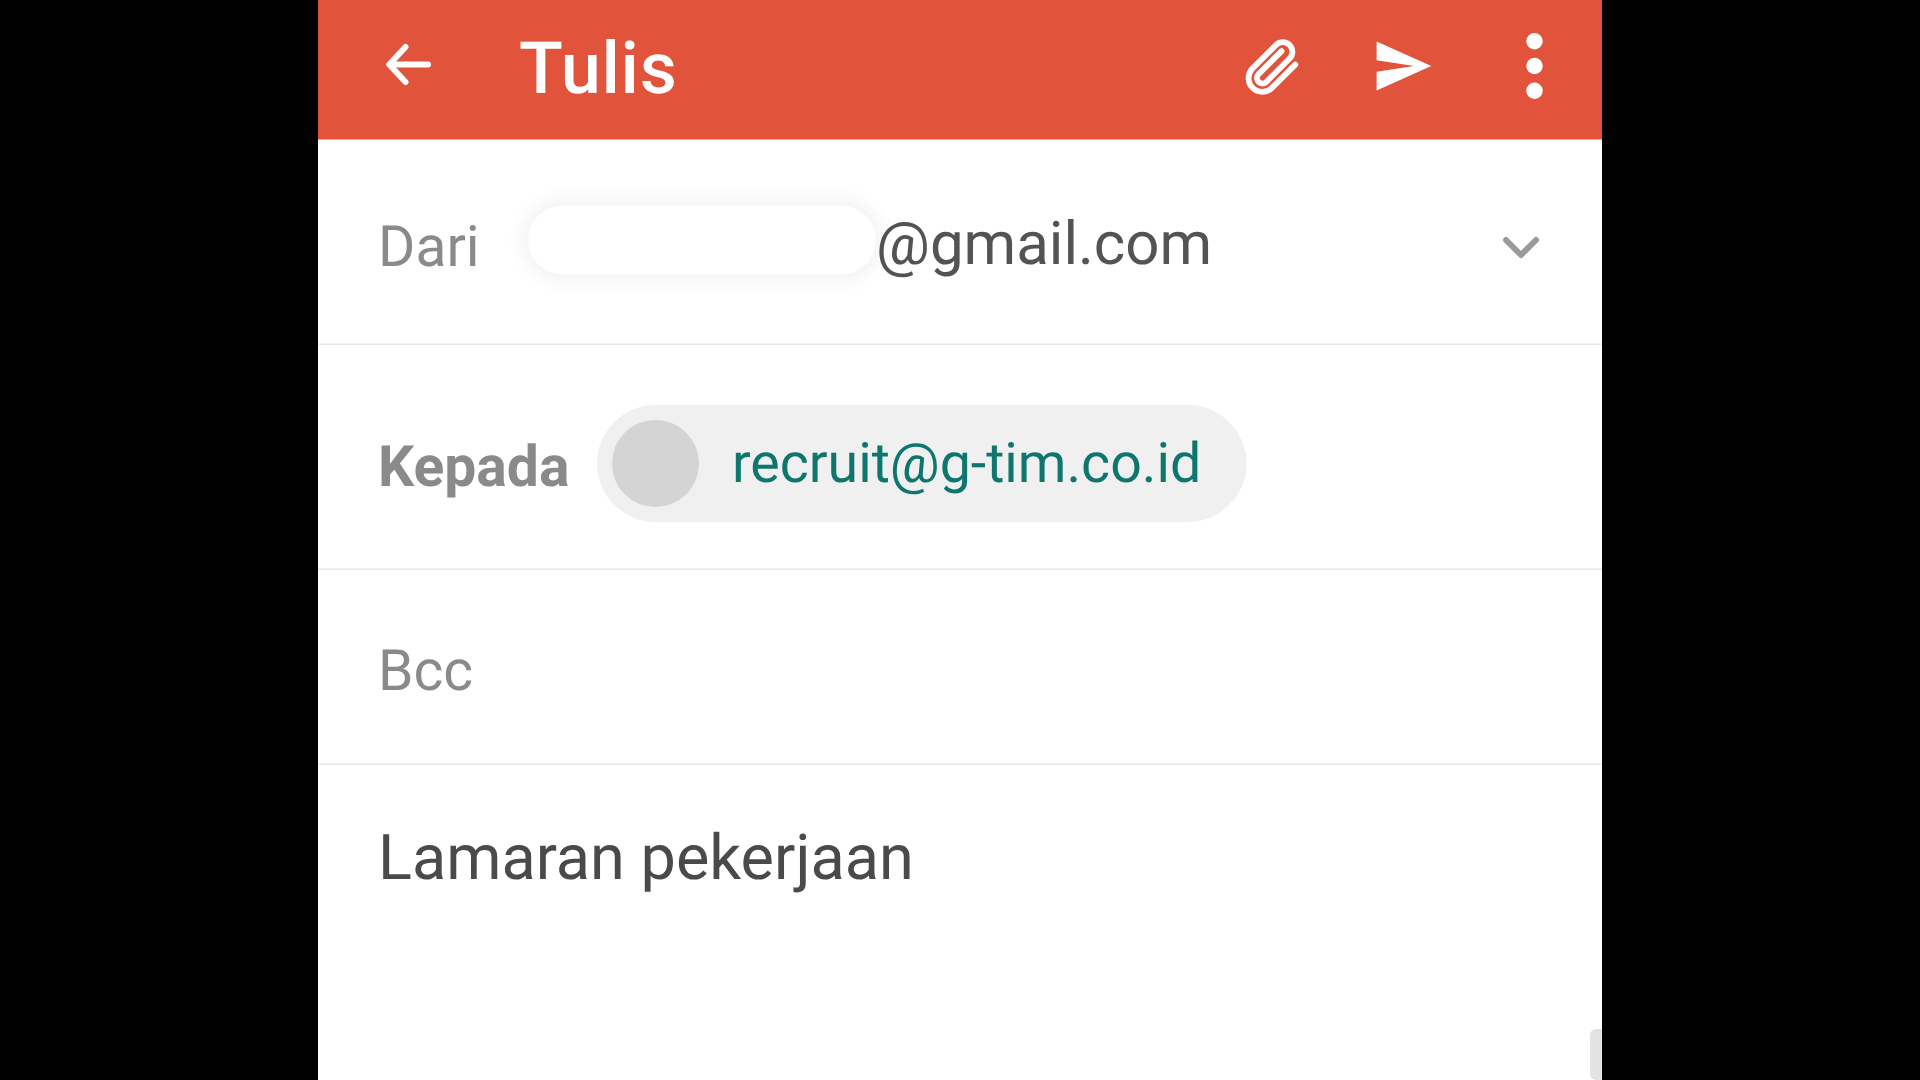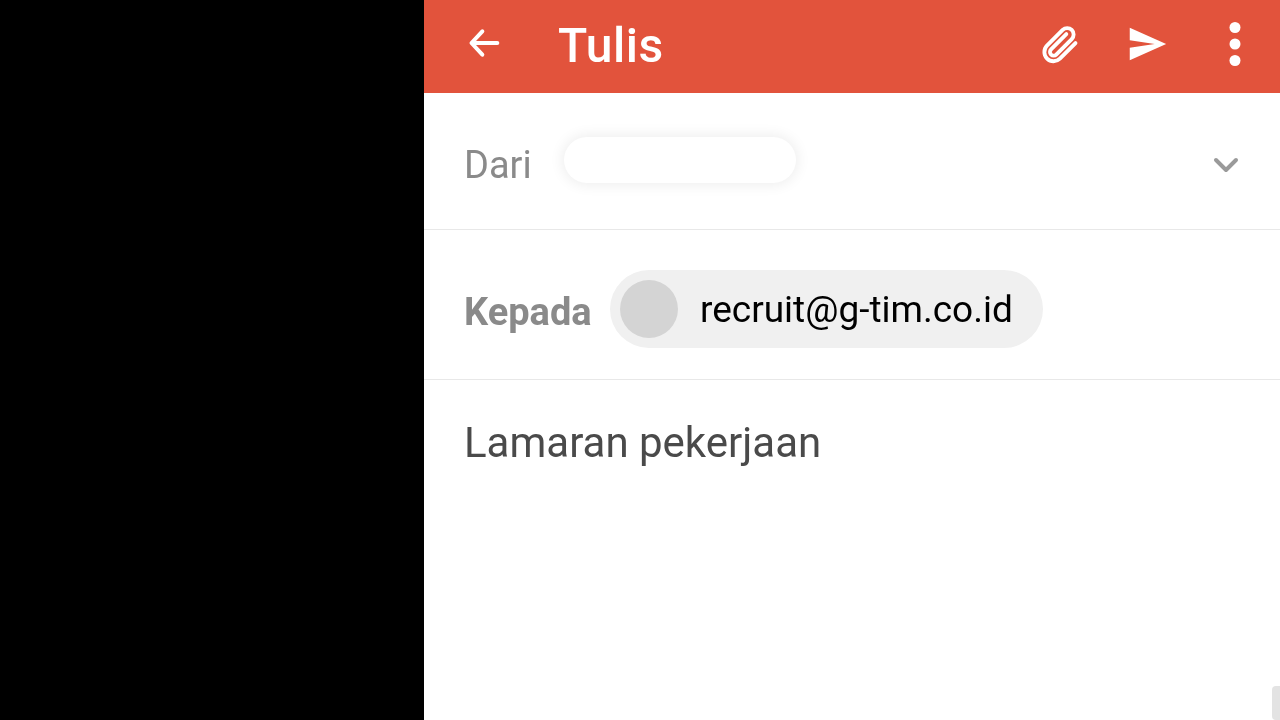--- a/index.html
+++ b/index.html
@@ -8,21 +8,21 @@
     height: 720px;
     overflow: hidden;
     background: #000;
     font-family: Roboto, "Helvetica Neue", Arial, sans-serif;
   }
   .stage {
     width: 1280px;
     height: 720px;
     display: flex;
     align-items: stretch;
-    justify-content: flex-end;
+    justify-content: center;
   }
   .phone {
     position: relative;
     width: 856px;    
     height: 720px;
     background: #ffffff;
     overflow: hidden;
   }
 
   
@@ -106,21 +106,21 @@
     border-radius:39px;
     display:flex; align-items:center;
     padding-right:30px;
   }
   .chip .avatar {
     width:58px; height:58px; border-radius:50%;
     background:#d4d4d4;
     margin:10px 22px 10px 10px;
   }
   .chip .addr {
-    font-size:37px; color:#000000;
+    font-size:37px; color:#0f766e;
   }
 
   
   .row-cc { height: 136px; }
   .row-cc .label { position:absolute; left:40px; top:50px; }
   .cc-x {
     position:absolute; left:140px; top:-26px;
     pointer-events:none;
   }
 
@@ -178,37 +178,41 @@
               <circle cx="3" cy="21" r="3"></circle>
           </svg>
         </div>
       </div>
     </div>
 
     <div class="rows">
 
       <div class="row row-from">
         <div class="label">Dari</div>
+        <div class="from-email">@gmail.com</div>
         <div class="from-mask"></div>
         <div class="from-expand">
           <svg width="40" height="40" viewBox="0 0 24 24" fill="none" stroke="currentColor" stroke-width="2.4" stroke-linecap="round" stroke-linejoin="round">
             <polyline points="6 9 12 15 18 9"></polyline>
           </svg>
         </div>
       </div>
 
       <div class="row row-to">
         <div class="label">Kepada</div>
         <div class="chip">
           <div class="avatar"></div>
           <div class="addr">recruit@g-tim.co.id</div>
         </div>
       </div>
 
 
+      <div class="row row-bcc">
+        <div class="label">Bcc</div>
+      </div>
 
       <div class="row row-subject">
         <div class="subject">Lamaran pekerjaan</div>
       </div>
 
     </div>
 
     <div class="scrollstub"></div>
   </div>
 </div>

